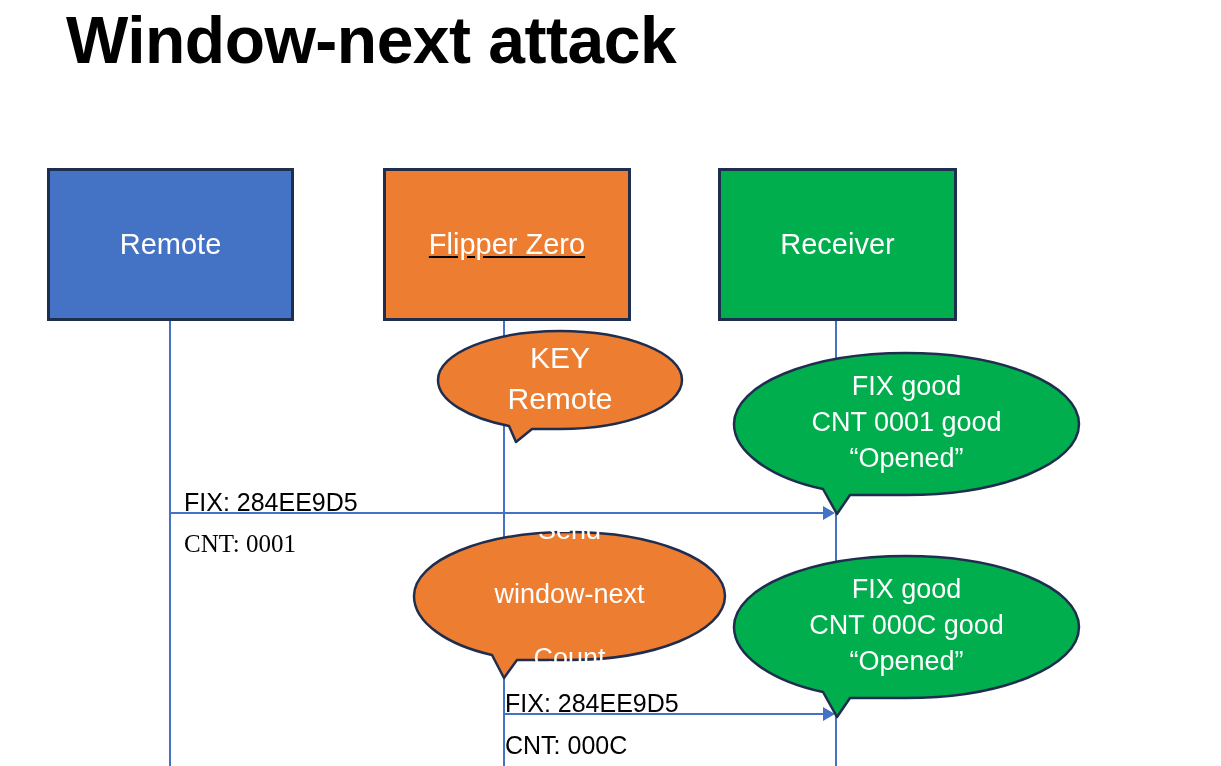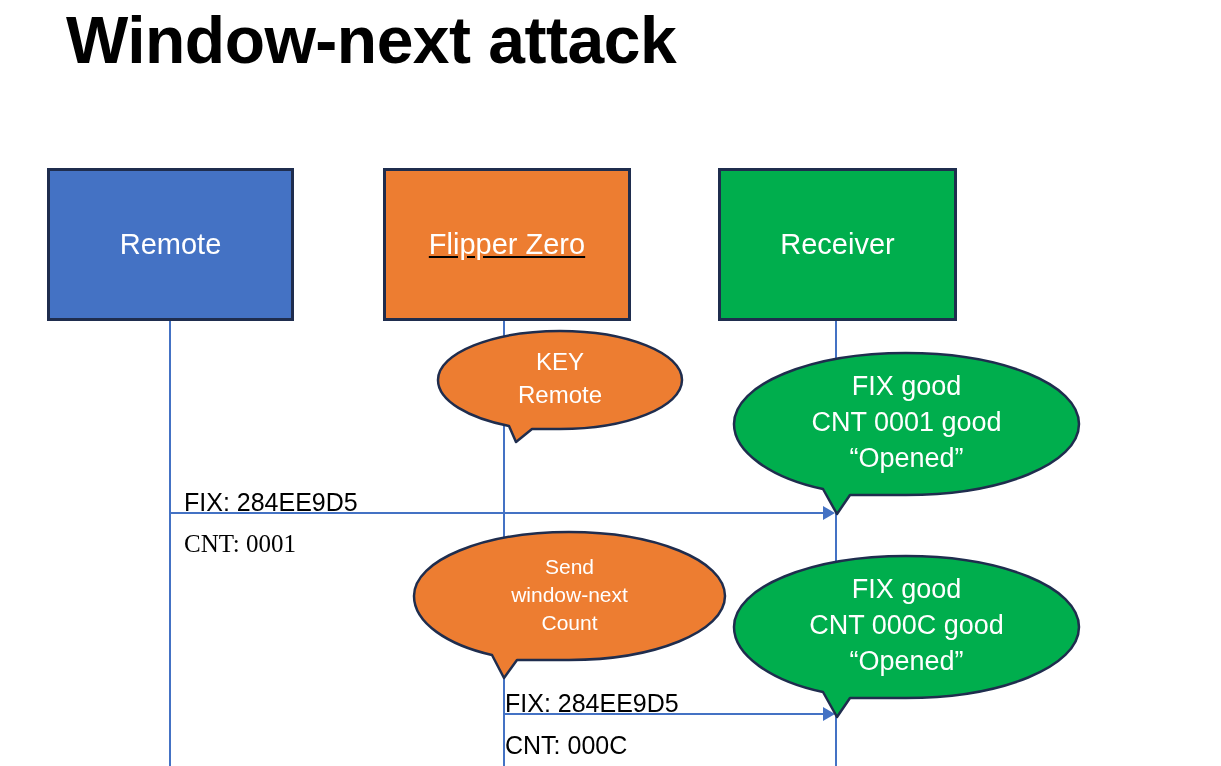--- a/index.html
+++ b/index.html
@@ -111,23 +111,23 @@
     flex-direction: column;
     align-items: center;
     justify-content: center;
     color: #ffffff;
     text-align: center;
     pointer-events: none;
   }
   .bubble-text span { display: block; white-space: nowrap; }
 
   #bubble-key        { left: 437px; top: 330px; width: 246px; height: 113px; }
-  #bubble-key .bubble-text      { width: 246px; height: 98px; font-size: 24px; line-height: 1.36; }
+  #bubble-key .bubble-text      { width: 246px; height: 98px; font-size: 30px; line-height: 1.36; }
   #bubble-send       { left: 413px; top: 531px; width: 313px; height: 148px; }
-  #bubble-send .bubble-text     { width: 313px; height: 128px; font-size: 21px; line-height: 1.33; }
+  #bubble-send .bubble-text     { width: 313px; height: 128px; font-size: 27px; line-height: 1.33; gap: 28px; }
   #bubble-good1      { left: 733px; top: 352px; width: 347px; height: 163px; }
   #bubble-good1 .bubble-text    { width: 347px; height: 140px; font-size: 27px; line-height: 1.34; }
   #bubble-good2      { left: 733px; top: 555px; width: 347px; height: 163px; }
   #bubble-good2 .bubble-text    { width: 347px; height: 140px; font-size: 27px; line-height: 1.34; }
 </style>
 </head>
 <body>
 
 <div id="slide">
 

